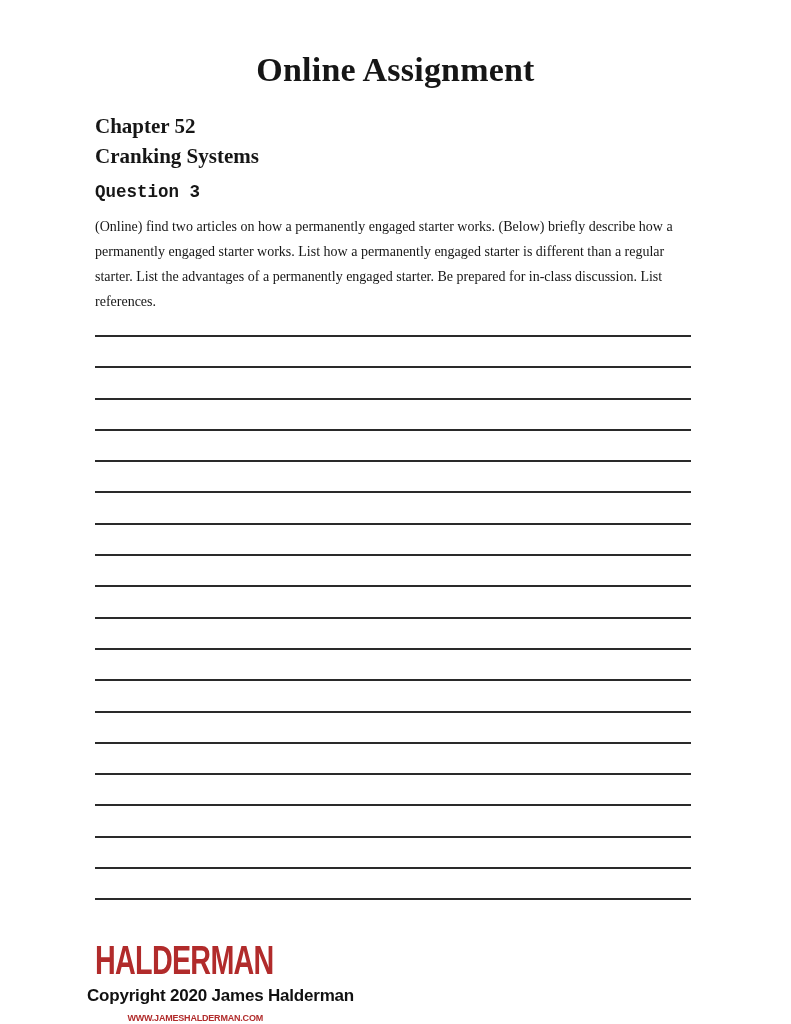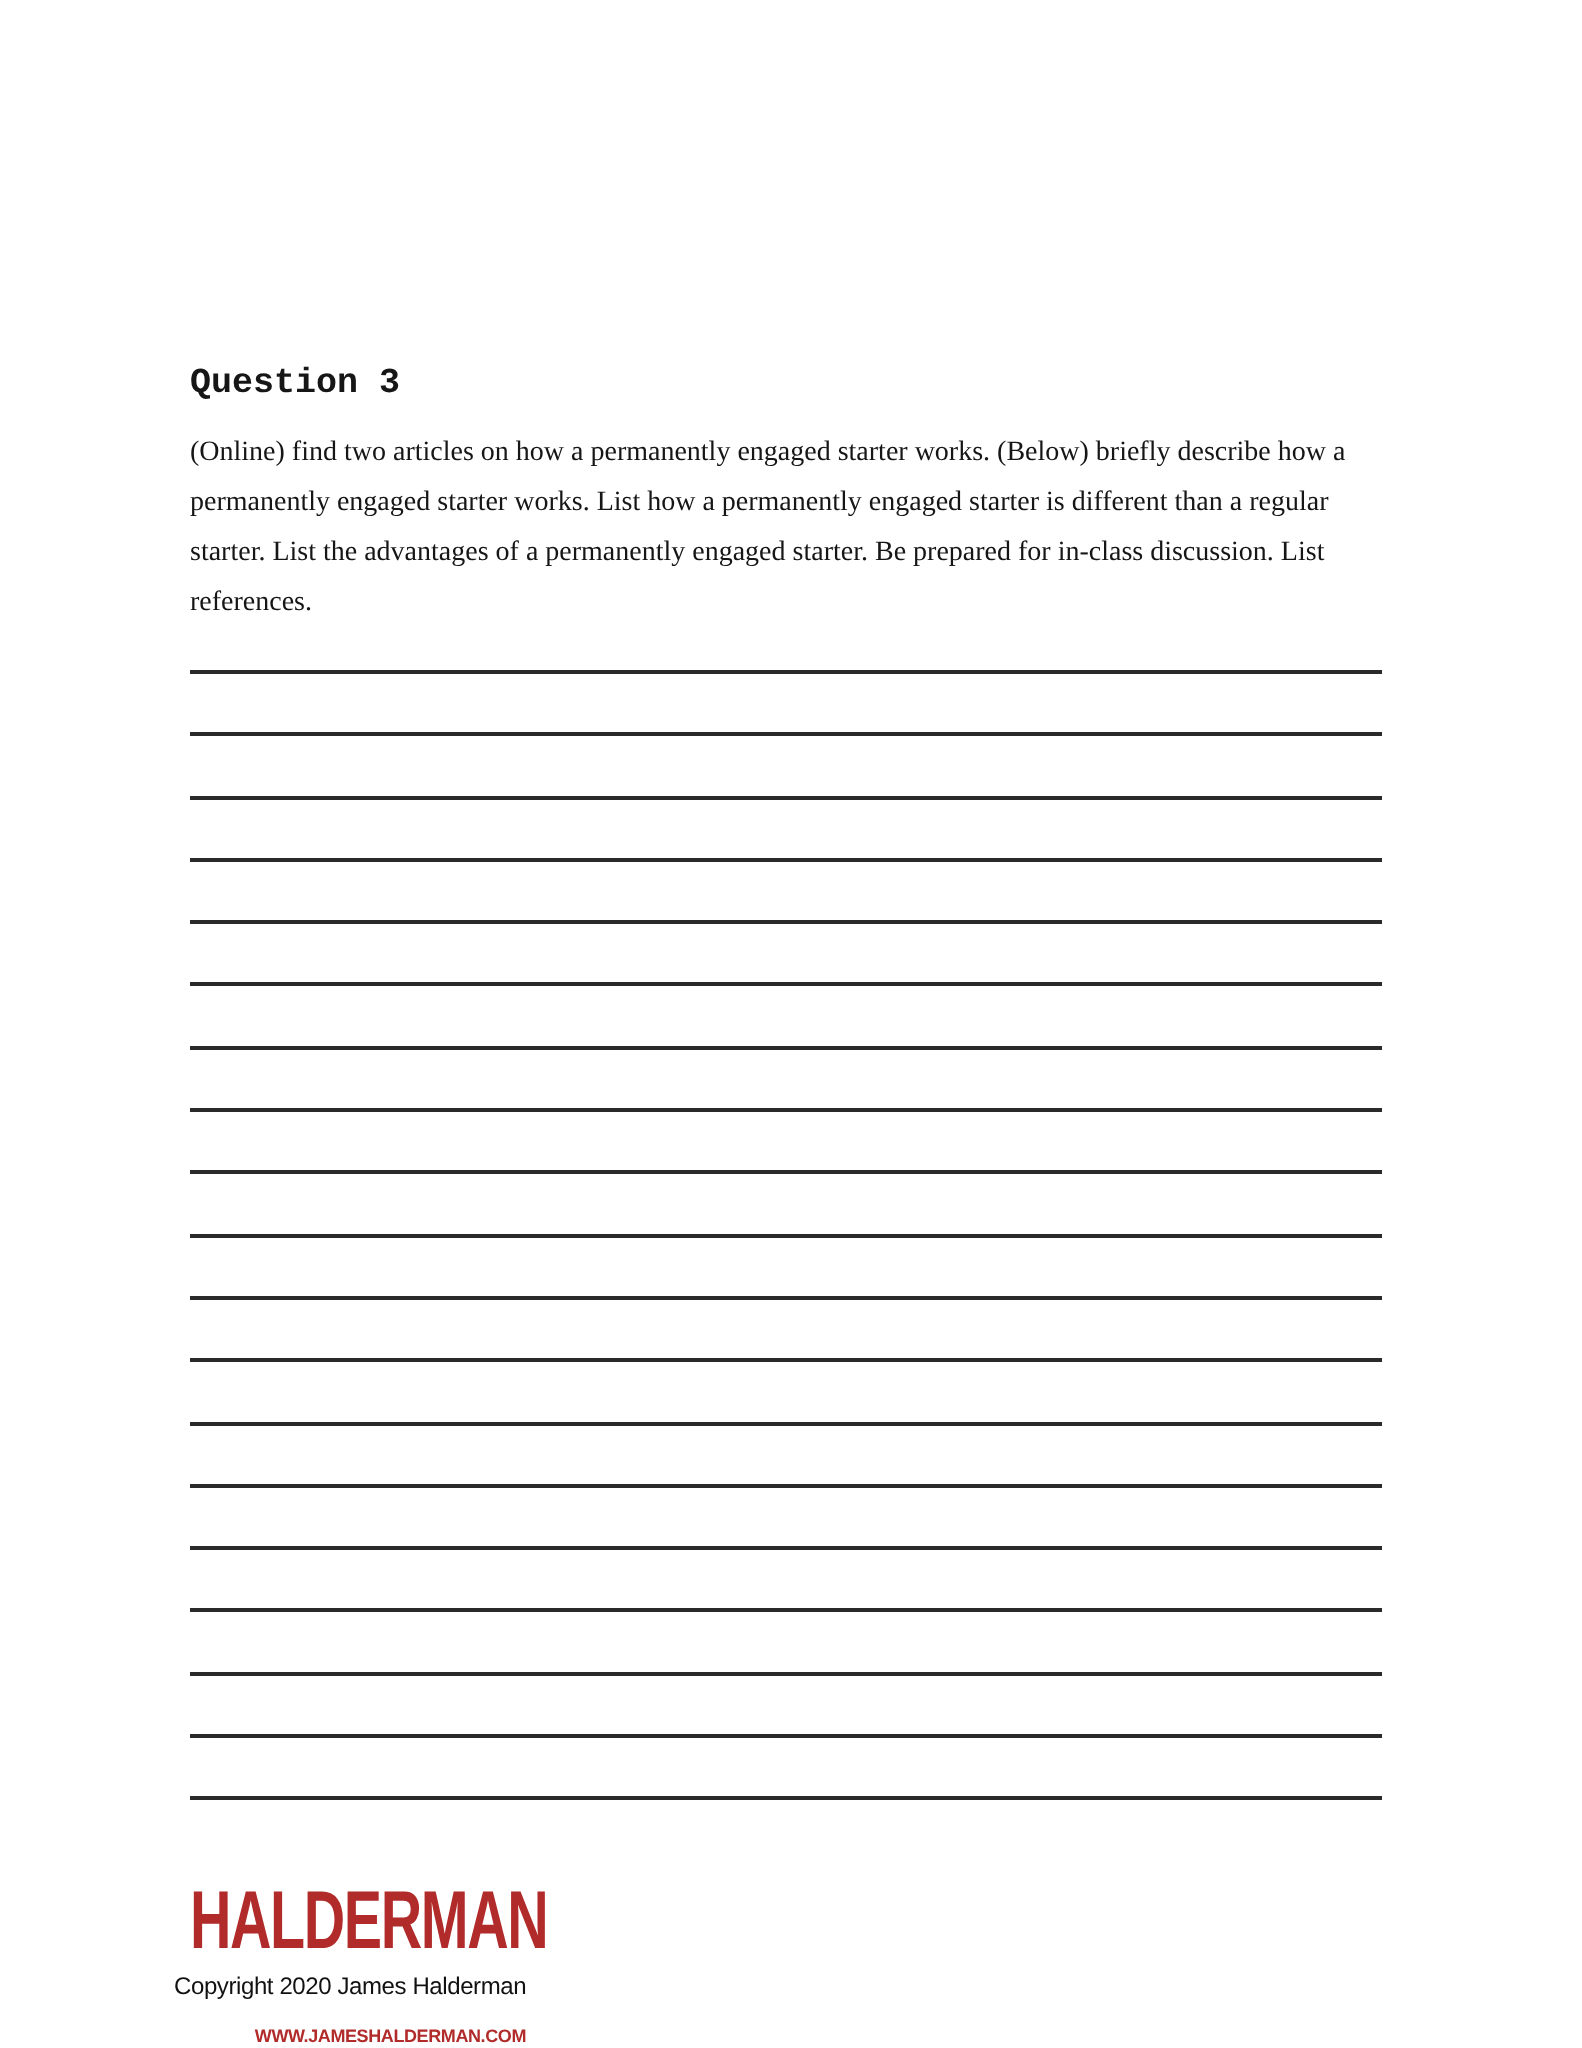--- a/index.html
+++ b/index.html
@@ -100,33 +100,38 @@
     letter-spacing: -0.2px;
     color: var(--brand-red);
     white-space: nowrap;
     margin-top: 36px;
   }
   .footer-copyright {
     position: absolute;
     top: 986px;
     left: 87px;
     font-family: "Liberation Sans", sans-serif;
-    font-weight: normal;
-    font-size: 12px;
+    font-weight: bold;
+    font-size: 17px;
     letter-spacing: -0.2px;
     color: #111111;
     white-space: nowrap;
   }
 </style>
 </head>
 <body>
 
 <div class="page">
 
+  <h1 class="doc-title">Online Assignment</h1>
 
+  <div class="chapter-block">
+    <div>Chapter 52</div>
+    <div>Cranking Systems</div>
+  </div>
 
   <div class="question-label">Question 3</div>
 
   <p class="instructions">(Online) find two articles on how a permanently engaged starter works. (Below) briefly describe how a permanently engaged starter works. List how a permanently engaged starter is different than a regular starter. List the advantages of a permanently engaged starter. Be prepared for in-class discussion. List references.</p>
 
   <div class="answer-lines">
       <div class="answer-line"></div>
       <div class="answer-line"></div>
       <div class="answer-line"></div>
       <div class="answer-line"></div>

